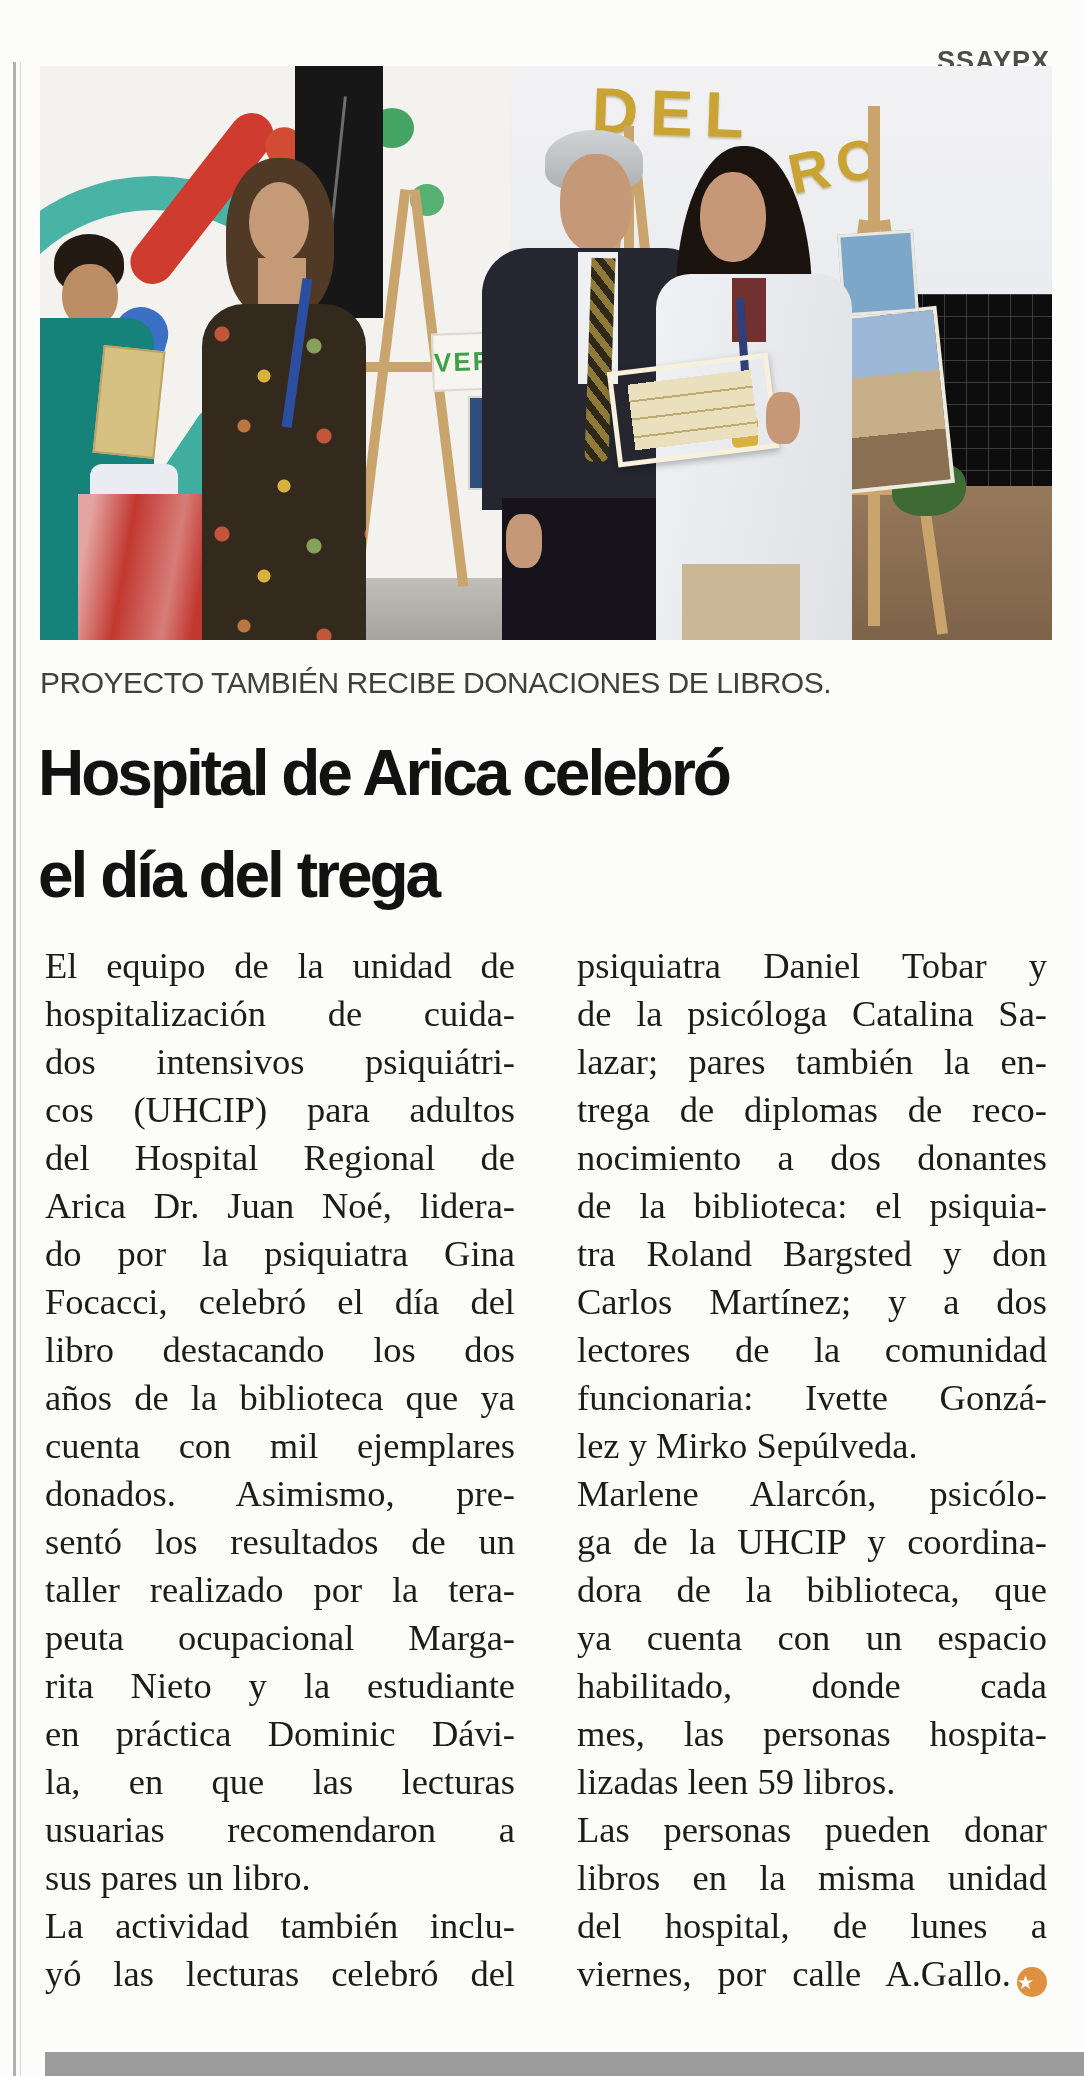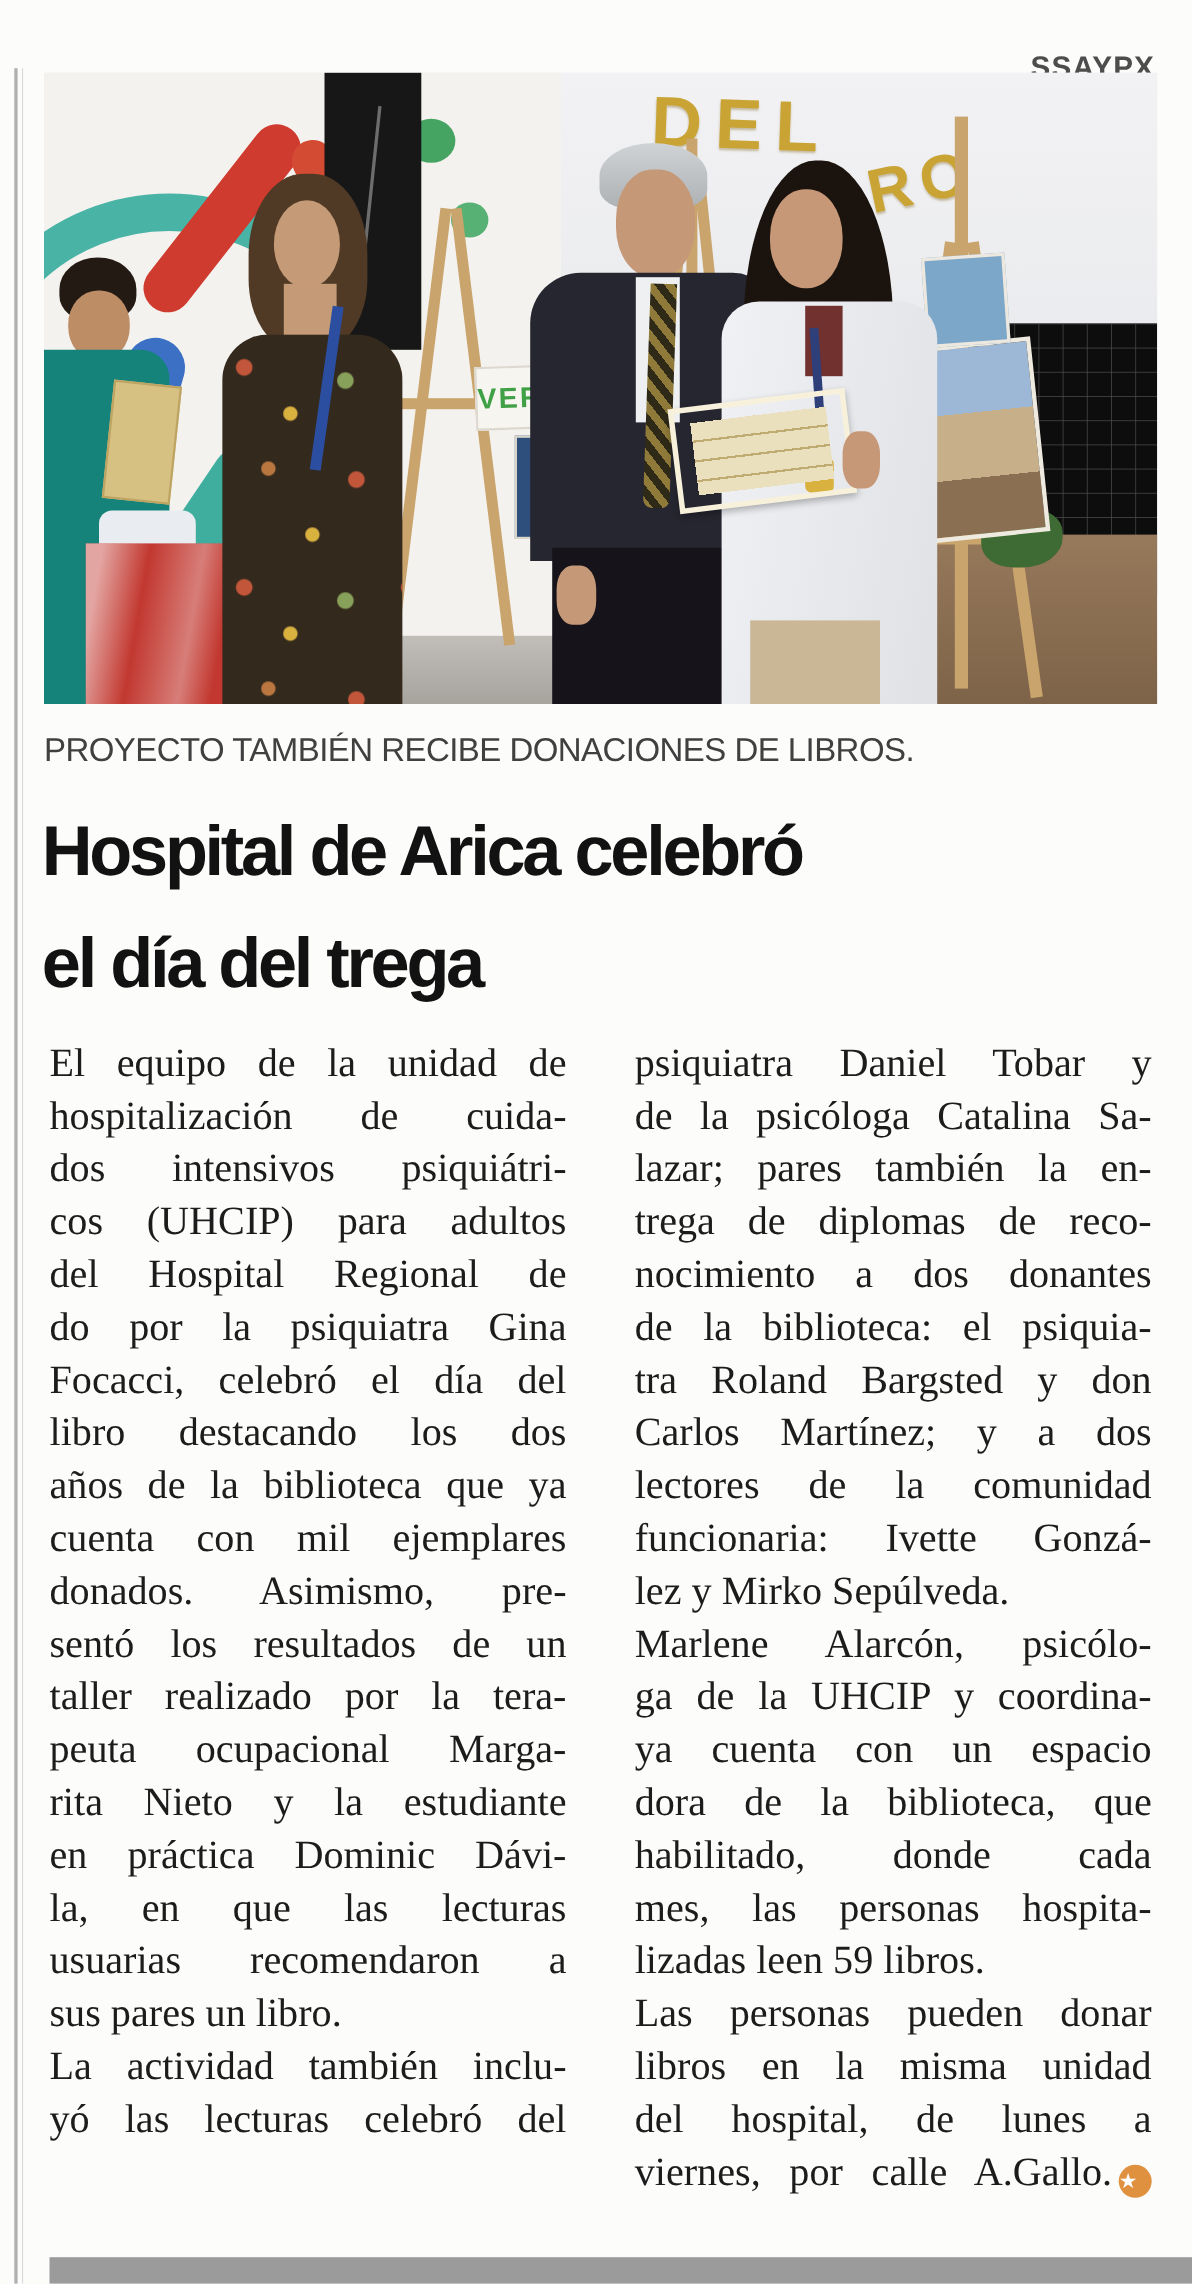--- a/index.html
+++ b/index.html
@@ -226,20 +226,21 @@
   <div>el día del trega</div>
 </div>
 
 <div id="columns">
   <div class="col">
       <div class="line">El equipo de la unidad de</div>
       <div class="line">hospitalización de cuida-</div>
       <div class="line">dos intensivos psiquiátri-</div>
       <div class="line">cos (UHCIP) para adultos</div>
       <div class="line">del Hospital Regional de</div>
+      <div class="line">Arica Dr. Juan Noé, lidera-</div>
       <div class="line">do por la psiquiatra Gina</div>
       <div class="line">Focacci, celebró el día del</div>
       <div class="line">libro destacando los dos</div>
       <div class="line">años de la biblioteca que ya</div>
       <div class="line">cuenta con mil ejemplares</div>
       <div class="line">donados. Asimismo, pre-</div>
       <div class="line">sentó los resultados de un</div>
       <div class="line">taller realizado por la tera-</div>
       <div class="line">peuta ocupacional Marga-</div>
       <div class="line">rita Nieto y la estudiante</div>
@@ -257,22 +258,22 @@
       <div class="line">trega de diplomas de reco-</div>
       <div class="line">nocimiento a dos donantes</div>
       <div class="line">de la biblioteca: el psiquia-</div>
       <div class="line">tra Roland Bargsted y don</div>
       <div class="line">Carlos Martínez; y a dos</div>
       <div class="line">lectores de la comunidad</div>
       <div class="line">funcionaria: Ivette Gonzá-</div>
       <div class="line end">lez y Mirko Sepúlveda.</div>
       <div class="line">Marlene Alarcón, psicólo-</div>
       <div class="line">ga de la UHCIP y coordina-</div>
+      <div class="line">dora de la biblioteca, que</div>
       <div class="line">ya cuenta con un espacio</div>
-      <div class="line">dora de la biblioteca, que</div>
       <div class="line">habilitado, donde cada</div>
       <div class="line">mes, las personas hospita-</div>
       <div class="line end">lizadas leen 59 libros.</div>
       <div class="line">Las personas pueden donar</div>
       <div class="line">libros en la misma unidad</div>
       <div class="line">del hospital, de lunes a</div>
       <div class="line">viernes, por calle A.Gallo.<span class="end-marker" style="background: rgb(224, 145, 63);">★</span></div>
     </div>
 </div>
 

